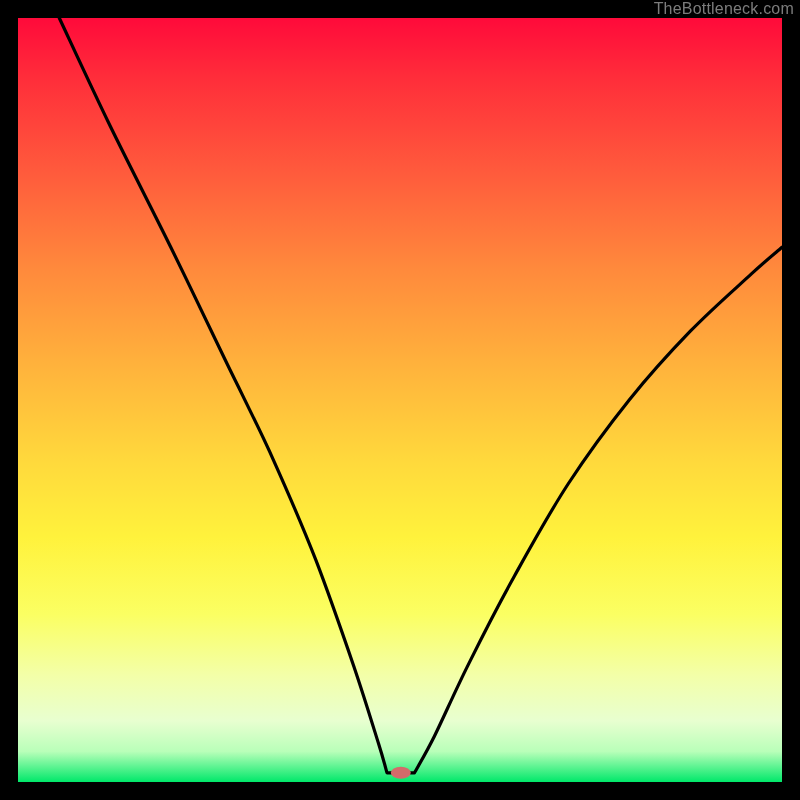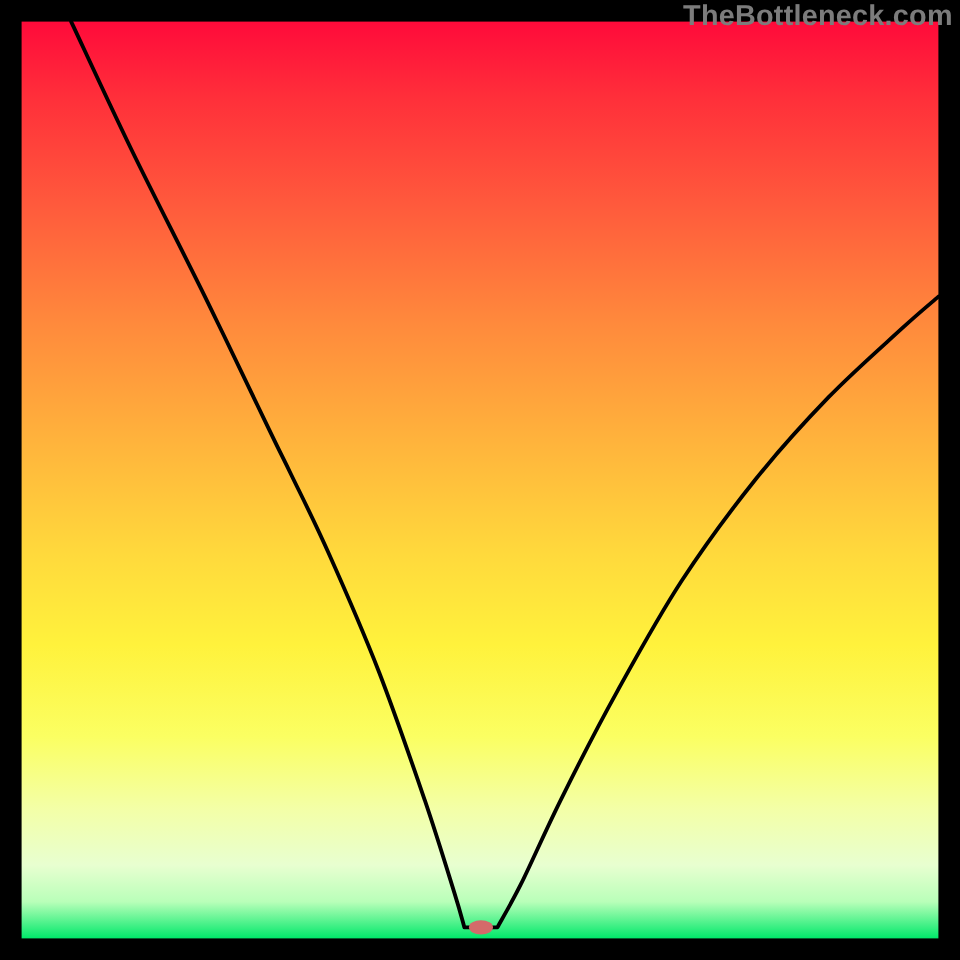--- a/index.html
+++ b/index.html
@@ -47,23 +47,23 @@
     top: 0;
     width: 100%;
     height: 100%;
     overflow: visible;
   }
   .watermark {
     position: absolute;
     top: 0px;
     right: 6px;
     color: #7c7c7c;
-    font-size: 24px;
+    font-size: 16px;
     letter-spacing: 0.2px;
-    font-weight: 700;
+    font-weight: 400;
     user-select: none;
   }
 </style>
 </head>
 <body>
 
 <div class="frame">
   <div class="gradient"></div>
   <svg class="curve" viewBox="0 0 764 764" preserveAspectRatio="none">
     <path id="curvePath" fill="none" stroke="#000" stroke-width="3.2" stroke-linecap="round" stroke-linejoin="round" d="M 41.3 0.0 C 49.7 17.8, 73.1 68.8, 91.7 107.0 C 110.3 145.2, 133.7 190.4, 152.8 229.2 C 171.9 268.0, 194.3 315.3, 206.3 340.0 C 218.2 364.7, 216.3 360.2, 224.6 377.4 C 232.9 394.6, 243.7 415.6, 255.9 443.1 C 268.2 470.6, 284.6 508.1, 298.0 542.4 C 311.3 576.8, 325.7 618.8, 336.2 649.4 C 346.6 680.0, 355.1 708.2, 360.6 725.8 C 366.1 743.4, 367.6 750.0, 369.0 754.8 L 369.0 754.8 L 396.5 754.8 L 396.5 754.8 C 399.8 748.7, 407.3 736.4, 416.4 718.2 C 425.4 700.0, 437.4 672.3, 450.8 645.6 C 464.1 618.8, 480.0 587.6, 496.6 557.7 C 513.2 527.8, 531.0 495.3, 550.1 466.0 C 569.2 436.8, 590.8 407.5, 611.2 382.0 C 631.6 356.5, 651.9 334.3, 672.3 313.2 C 692.7 292.2, 718.2 269.9, 733.4 255.9 C 748.7 241.9, 758.9 233.7, 764.0 229.2"></path>

